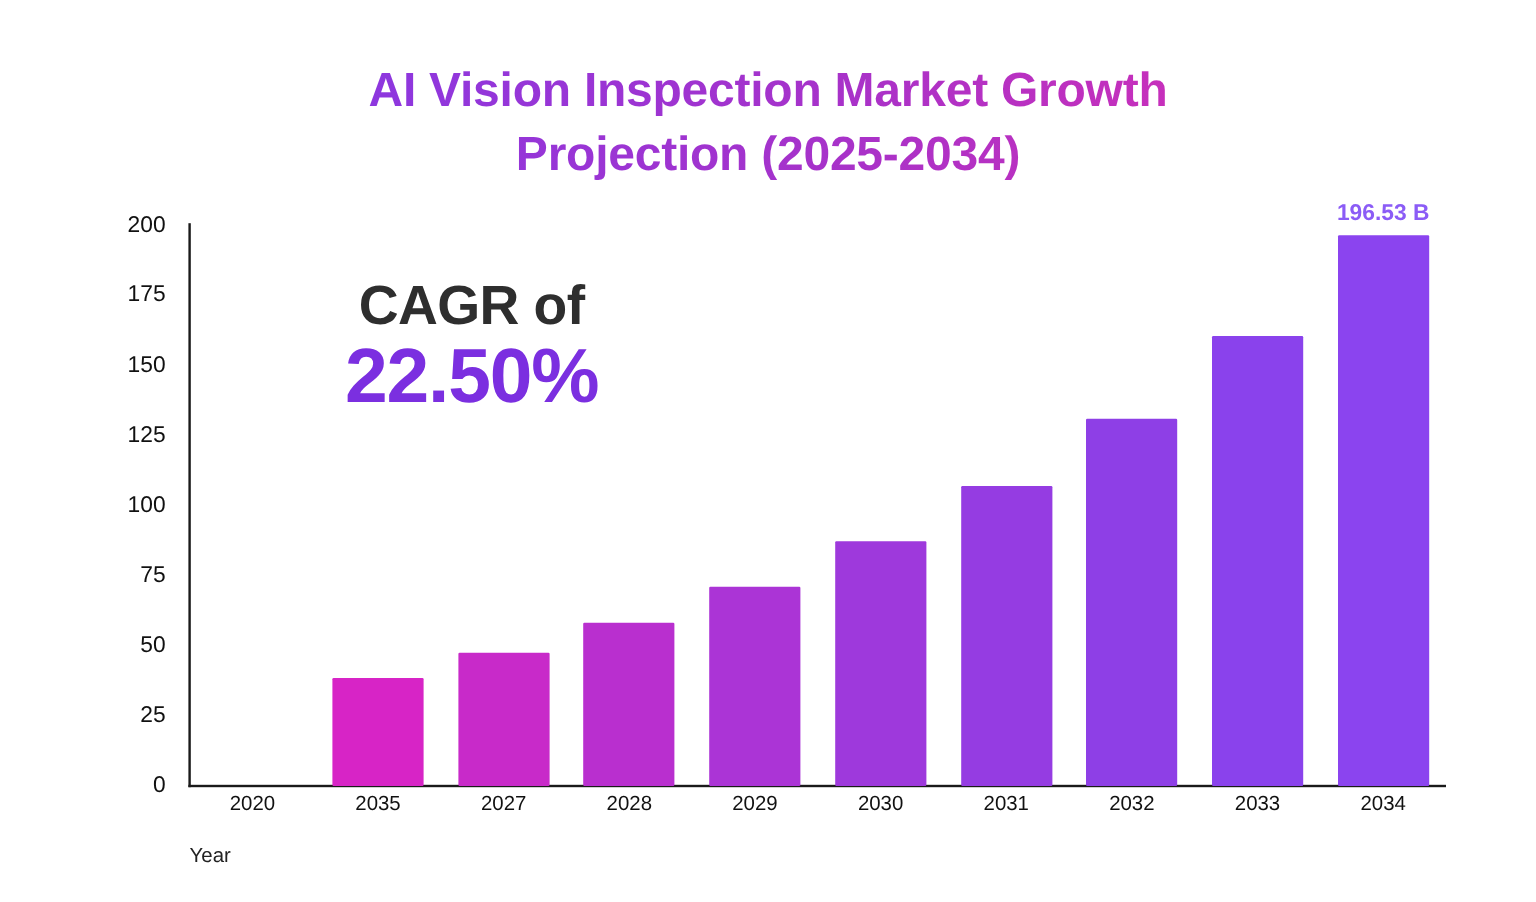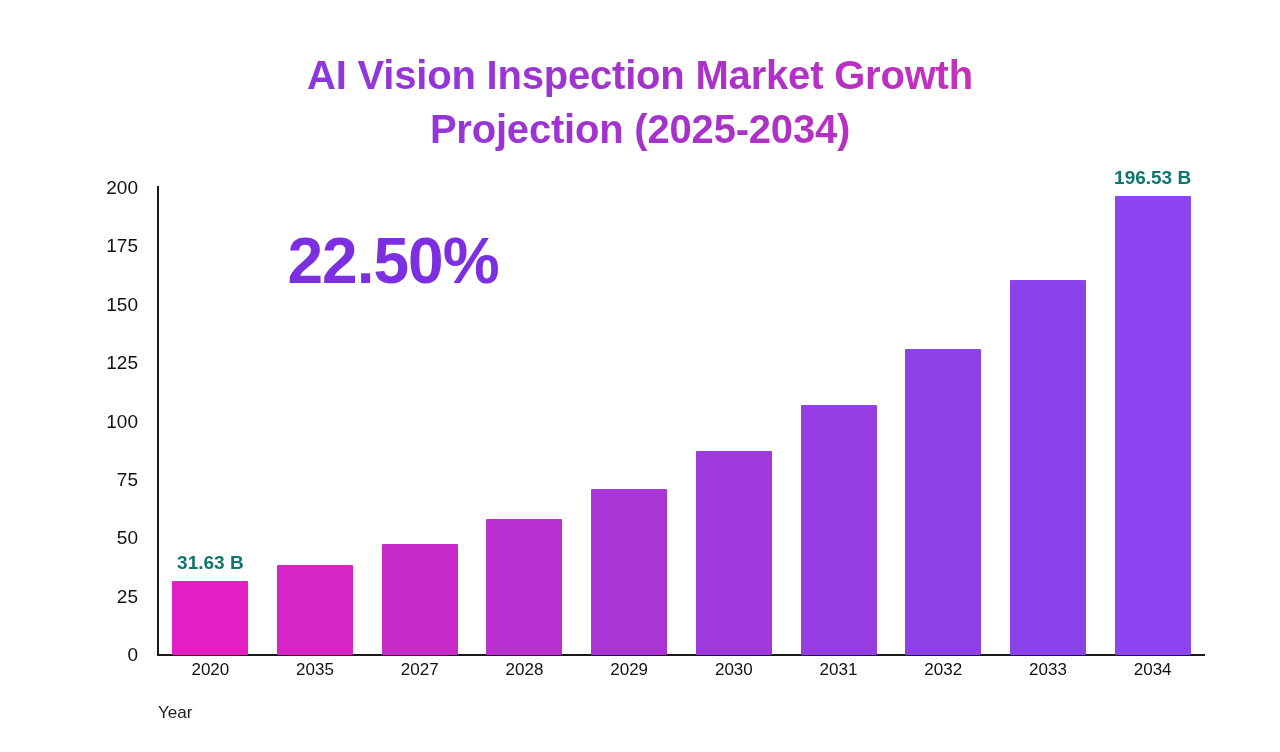--- a/index.html
+++ b/index.html
@@ -94,21 +94,21 @@
     left: 0;
     width: 100%;
     border-radius: 1px;
   }
   .bar-value-label {
     position: absolute;
     left: 50%;
     transform: translateX(-50%);
     font-size: 19px;
     font-weight: 700;
-    color: #0f766e;
+    color: #8b5cf6;
     white-space: nowrap;
   }
 
   
   #x-ticks {
     position: absolute;
     left: 158px;
     top: 660px;
     width: 1047px;
     height: 30px;
@@ -152,43 +152,40 @@
     letter-spacing: -1px;
   }
 </style>
 </head>
 <body>
 
 <div id="chart-title">AI Vision Inspection Market Growth
 Projection (2025-2034)</div>
 
 <div id="cagr-block">
+  <div id="cagr-label">CAGR of</div>
   <div id="cagr-value">22.50%</div>
 </div>
 
 <div id="y-axis-line"></div>
 <div id="x-axis-line"></div>
 
 <div id="y-ticks">
     <div class="y-tick" style="top: 655px; padding-right: 10px;">0</div>
     <div class="y-tick" style="top: 596.625px; padding-right: 10px;">25</div>
     <div class="y-tick" style="top: 538.25px; padding-right: 10px;">50</div>
     <div class="y-tick" style="top: 479.875px; padding-right: 10px;">75</div>
     <div class="y-tick" style="top: 421.5px; padding-right: 10px;">100</div>
     <div class="y-tick" style="top: 363.125px; padding-right: 10px;">125</div>
     <div class="y-tick" style="top: 304.75px; padding-right: 10px;">150</div>
     <div class="y-tick" style="top: 246.375px; padding-right: 10px;">175</div>
     <div class="y-tick" style="top: 188px; padding-right: 10px;">200</div>
   </div>
 
 <div id="bars">
-    <div class="bar-slot" style="left: 14.35px; width: 76px;">
-      <div class="bar" style="height: 73.856px; background: linear-gradient(150deg, rgb(227, 31, 196) 0%, rgb(227, 31, 196) 100%);"></div>
-      <div class="bar-value-label" style="bottom: 80.856px;">31.63 B</div>
-    </div>
     <div class="bar-slot" style="left: 119.05px; width: 76px;">
       <div class="bar" style="height: 90.4813px; background: linear-gradient(150deg, rgb(215, 36, 198) 0%, rgb(215, 36, 198) 100%);"></div>
     </div>
     <div class="bar-slot" style="left: 223.75px; width: 76px;">
       <div class="bar" style="height: 110.842px; background: linear-gradient(150deg, rgb(200, 42, 201) 0%, rgb(200, 42, 201) 100%);"></div>
     </div>
     <div class="bar-slot" style="left: 328.45px; width: 76px;">
       <div class="bar" style="height: 135.78px; background: linear-gradient(150deg, rgb(185, 47, 207) 0%, rgb(185, 47, 207) 100%);"></div>
     </div>
     <div class="bar-slot" style="left: 433.15px; width: 76px;">

